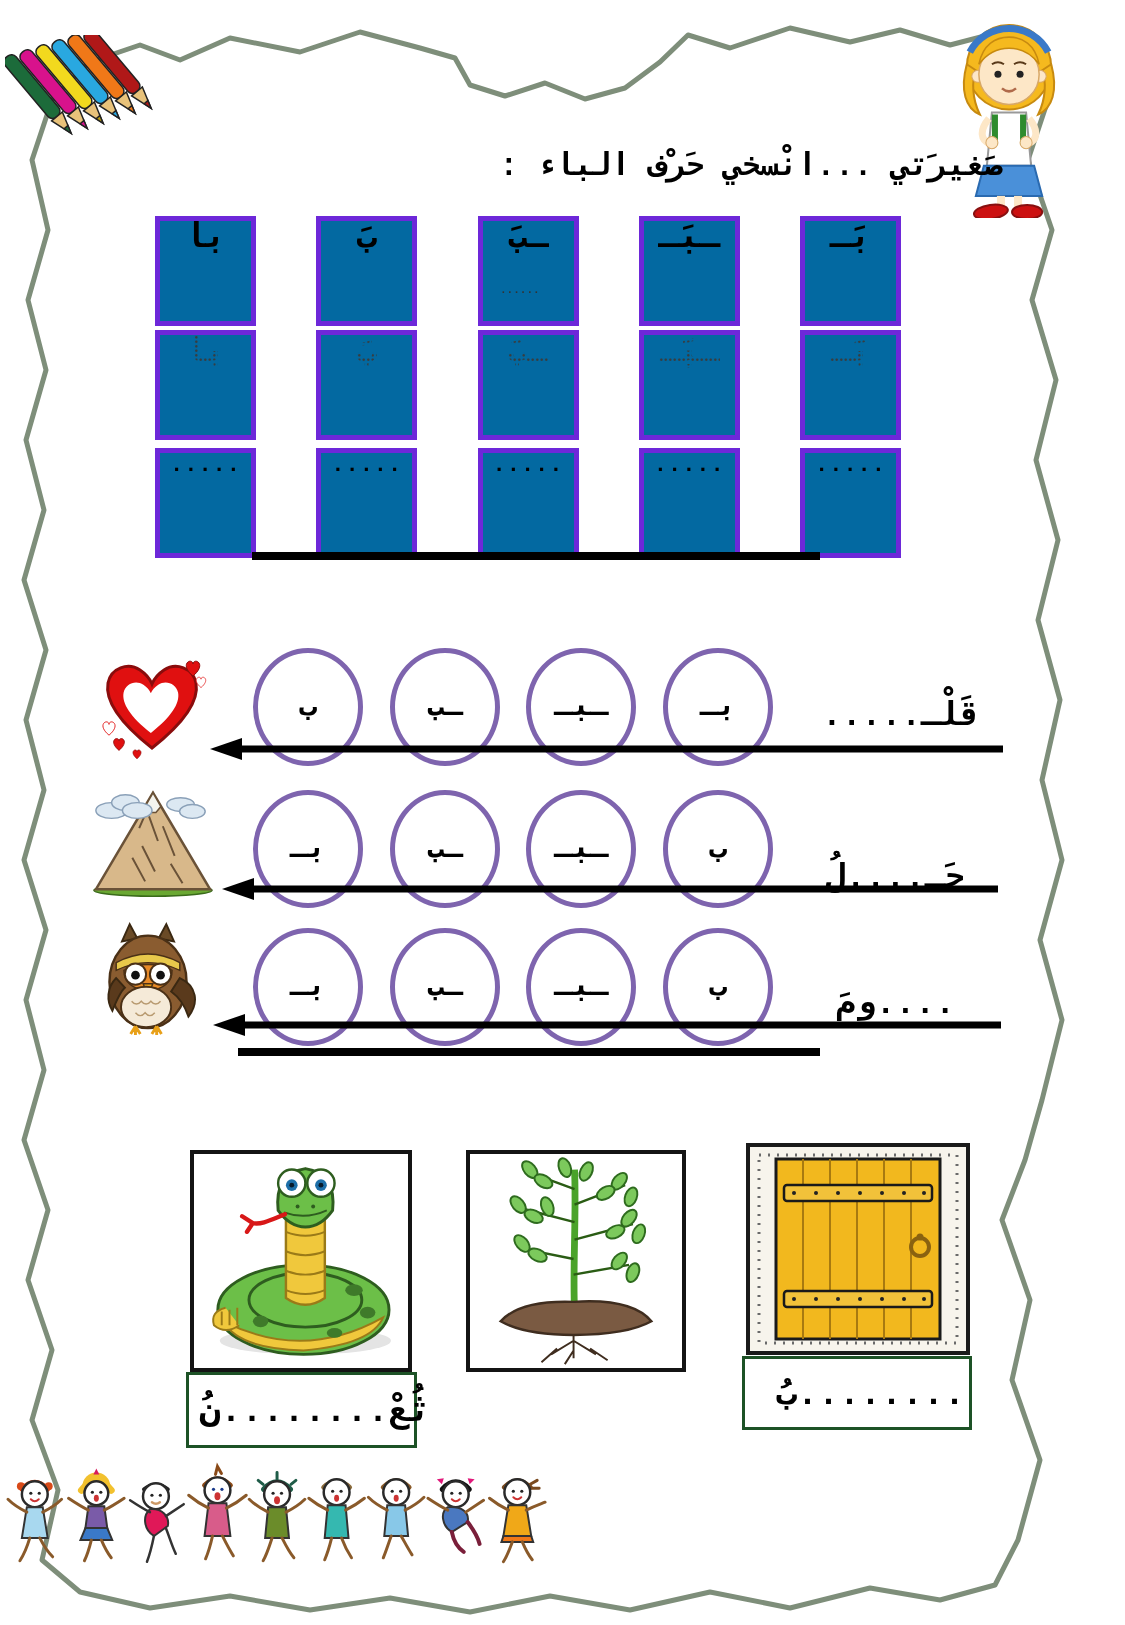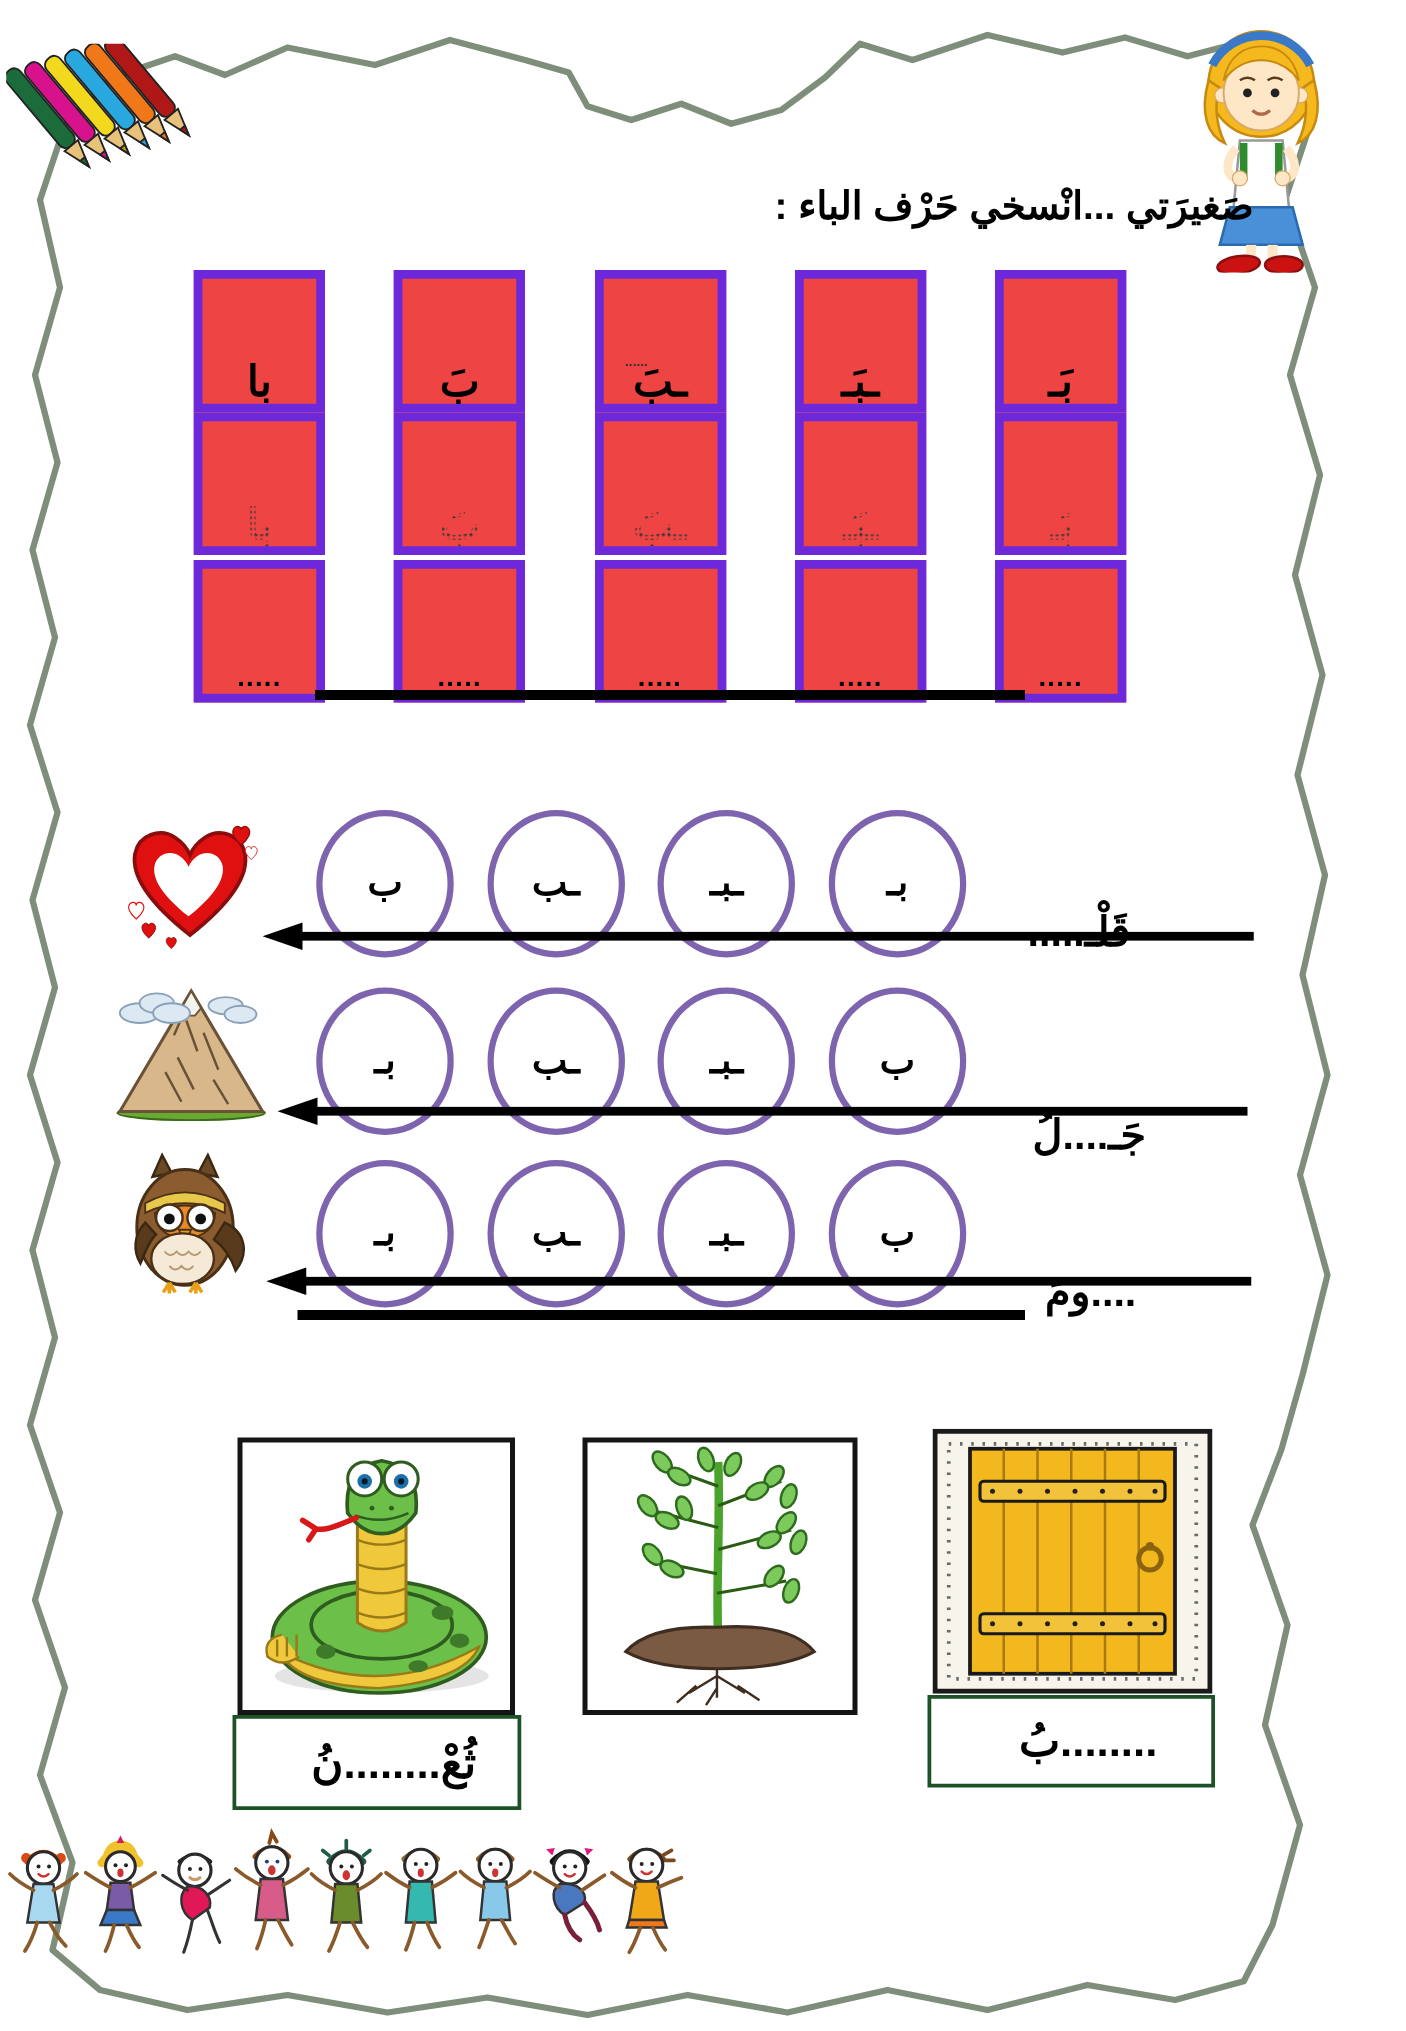--- a/index.html
+++ b/index.html
@@ -1,37 +1,37 @@
 <!DOCTYPE html>
 <html><head>
 <meta charset="utf-8">
 <style>
   html,body{margin:0;padding:0;background:#fff;}
   .page{position:relative;width:1125px;height:1625px;background:#fff;overflow:hidden;
-        font-family:Liberation Sans, sans-serif;color:#000;}
+        font-family:Liberation Mono, monospace;color:#000;}
   .abs{position:absolute;}
   .title{position:absolute;direction:rtl;font-weight:bold;white-space:nowrap;}
   .t1{top:146px;right:122px;font-size:31px;}
   .t2{top:588px;left:100px;width:920px;text-align:center;font-size:28px;}
   .t3{top:1097px;left:110px;width:850px;text-align:center;font-size:26px;}
   .boxrow{position:absolute;left:155px;width:746px;display:flex;justify-content:space-between;direction:rtl;}
-  .lbox{width:91px;height:100px;border:7px solid #6d28d9;background:#ef4444;
-        display:flex;align-items:flex-end;justify-content:center;}
+  .lbox{width:91px;height:100px;border:5px solid #6d28d9;background:#0369a1;
+        display:flex;align-items:flex-start;justify-content:center;}
   .glyph{font-size:34px;font-weight:bold;direction:rtl;line-height:1;}
   .traced{color:rgba(70,70,70,.55);background-image:radial-gradient(#3a3a3a 1.1px,transparent 1.35px);
           background-size:4.5px 4.5px;-webkit-background-clip:text;background-clip:text;
           color:transparent;}
   .dots5{font-size:22px;font-weight:bold;letter-spacing:1px;}
   .tinydots{position:absolute;left:500px;top:284px;font-size:11px;font-weight:bold;color:#333;}
   .hr{position:absolute;height:8px;background:#000;}
   .ovalrow{position:absolute;left:253px;width:520px;display:flex;justify-content:space-between;direction:rtl;}
   .oval{width:100px;height:108px;border:5px solid #7e64ae;border-radius:50%;background:#fff;
         display:flex;align-items:center;justify-content:center;}
   .oval .glyph{font-size:30px;}
-  .word{position:absolute;direction:rtl;font-weight:bold;font-size:33px;white-space:nowrap;margin-top:32px;}
+  .word{position:absolute;direction:rtl;font-weight:bold;font-size:33px;white-space:nowrap;}
   .cardimg{position:absolute;border:4px solid #141414;background:#fff;box-sizing:border-box;}
   .cardword{position:absolute;border:3px solid #1d5226;background:#fff;box-sizing:border-box;
             display:flex;align-items:center;justify-content:center;direction:rtl;
             font-weight:bold;font-size:35px;padding-left:27px;}
 </style>
 </head>
 <body>
 
 <div class="page">
 

